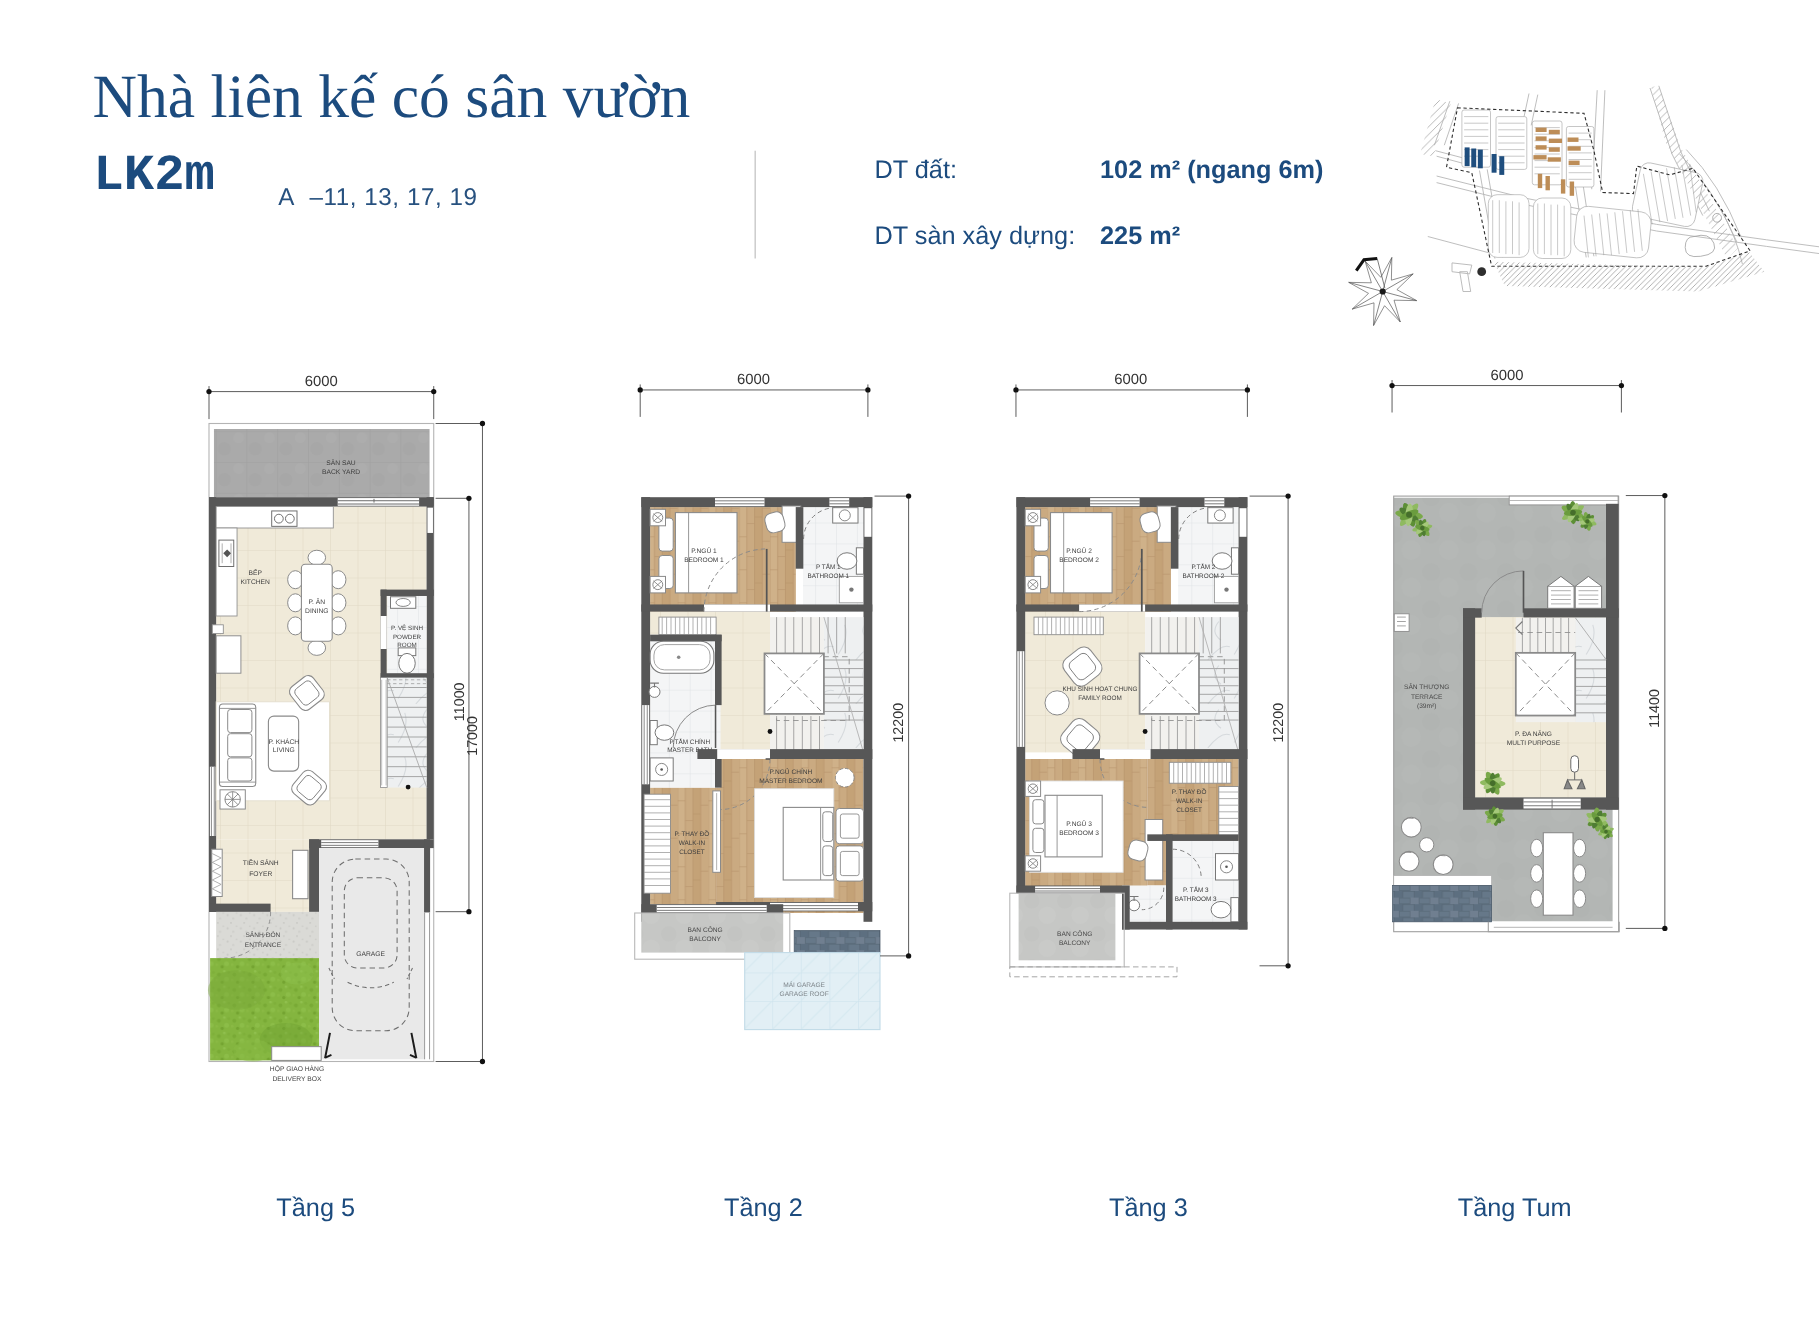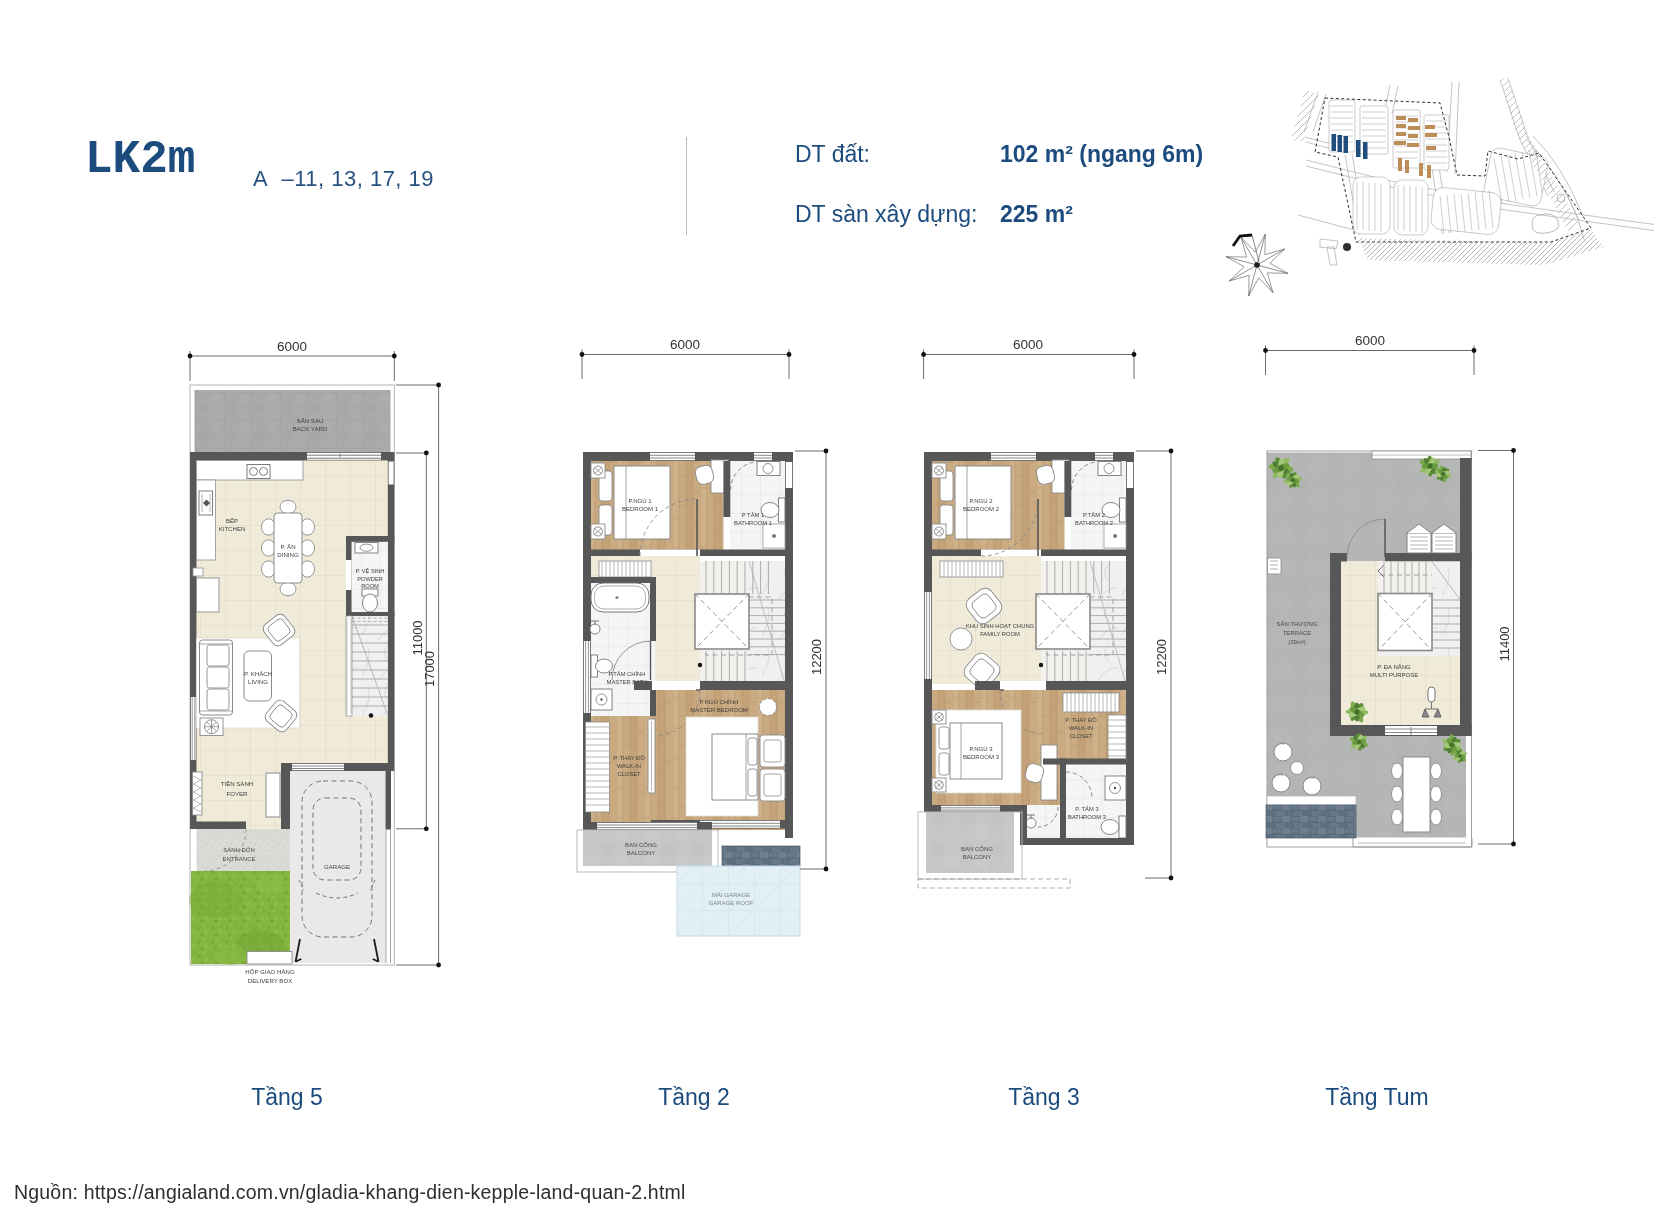--- a/index.html
+++ b/index.html
@@ -17,41 +17,41 @@
   .dt1 b{position:absolute;left:205px;top:0;width:400px;}
   .dt2{position:absolute;left:795px;top:191px;font-size:23px;color:#1c4b7e;margin-top:10px;}
   .dt2 b{position:absolute;left:205px;top:0;width:300px;}
   .flbl{position:absolute;top:1084px;font-size:23px;color:#1c4b7e;width:200px;text-align:center;}
   .src{position:absolute;left:14px;top:1181px;font-size:19.5px;color:#2e2e2e;letter-spacing:0.2px;}
 </style>
 </head>
 <body>
 <div class="page">
 
+<div class="ttl">Nhà liên kế có sân vườn</div>
 
 <div class="lk">LK2m</div>
 
 <div class="lista">A&nbsp; –11, 13, 17, 19</div>
 
 
 <div class="vdiv"></div>
 
 <div class="dt1">DT đất: <b>102 m² (ngang 6m)</b></div>
 
 <div class="dt2">DT sàn xây dựng: <b>225 m²</b></div>
 
 <div class="flbl" style="left:187px;">Tầng 5</div>
 
 <div class="flbl" style="left:594px;">Tầng 2</div>
 
 <div class="flbl" style="left:944px;">Tầng 3</div>
 
 <div class="flbl" style="left:1277px;text-align:center;">Tầng Tum</div>
 
-<div class="src">Nguồn: https://angialand.com.vn/gladia-khang-dien-kepple-land-quan-2.html</div>
 <svg width="1654" height="1205" viewBox="0 0 1654 1205" style="position:absolute;left:0;top:0;" font-family="Liberation Sans, sans-serif">
 <defs>
 <pattern id="ptile" width="25" height="25" patternUnits="userSpaceOnUse">
   <rect width="25" height="25" fill="#f0ead9"></rect>
   <path d="M0 0H25M0 0V25" stroke="#e0d9c5" stroke-width="1" fill="none"></path>
 </pattern>
 <pattern id="pwood" width="28" height="30" patternUnits="userSpaceOnUse">
   <rect width="28" height="30" fill="#caaa81"></rect>
   <rect x="0" width="7" height="30" fill="#cfb189"></rect>
   <rect x="14" width="7" height="30" fill="#c4a277"></rect>

